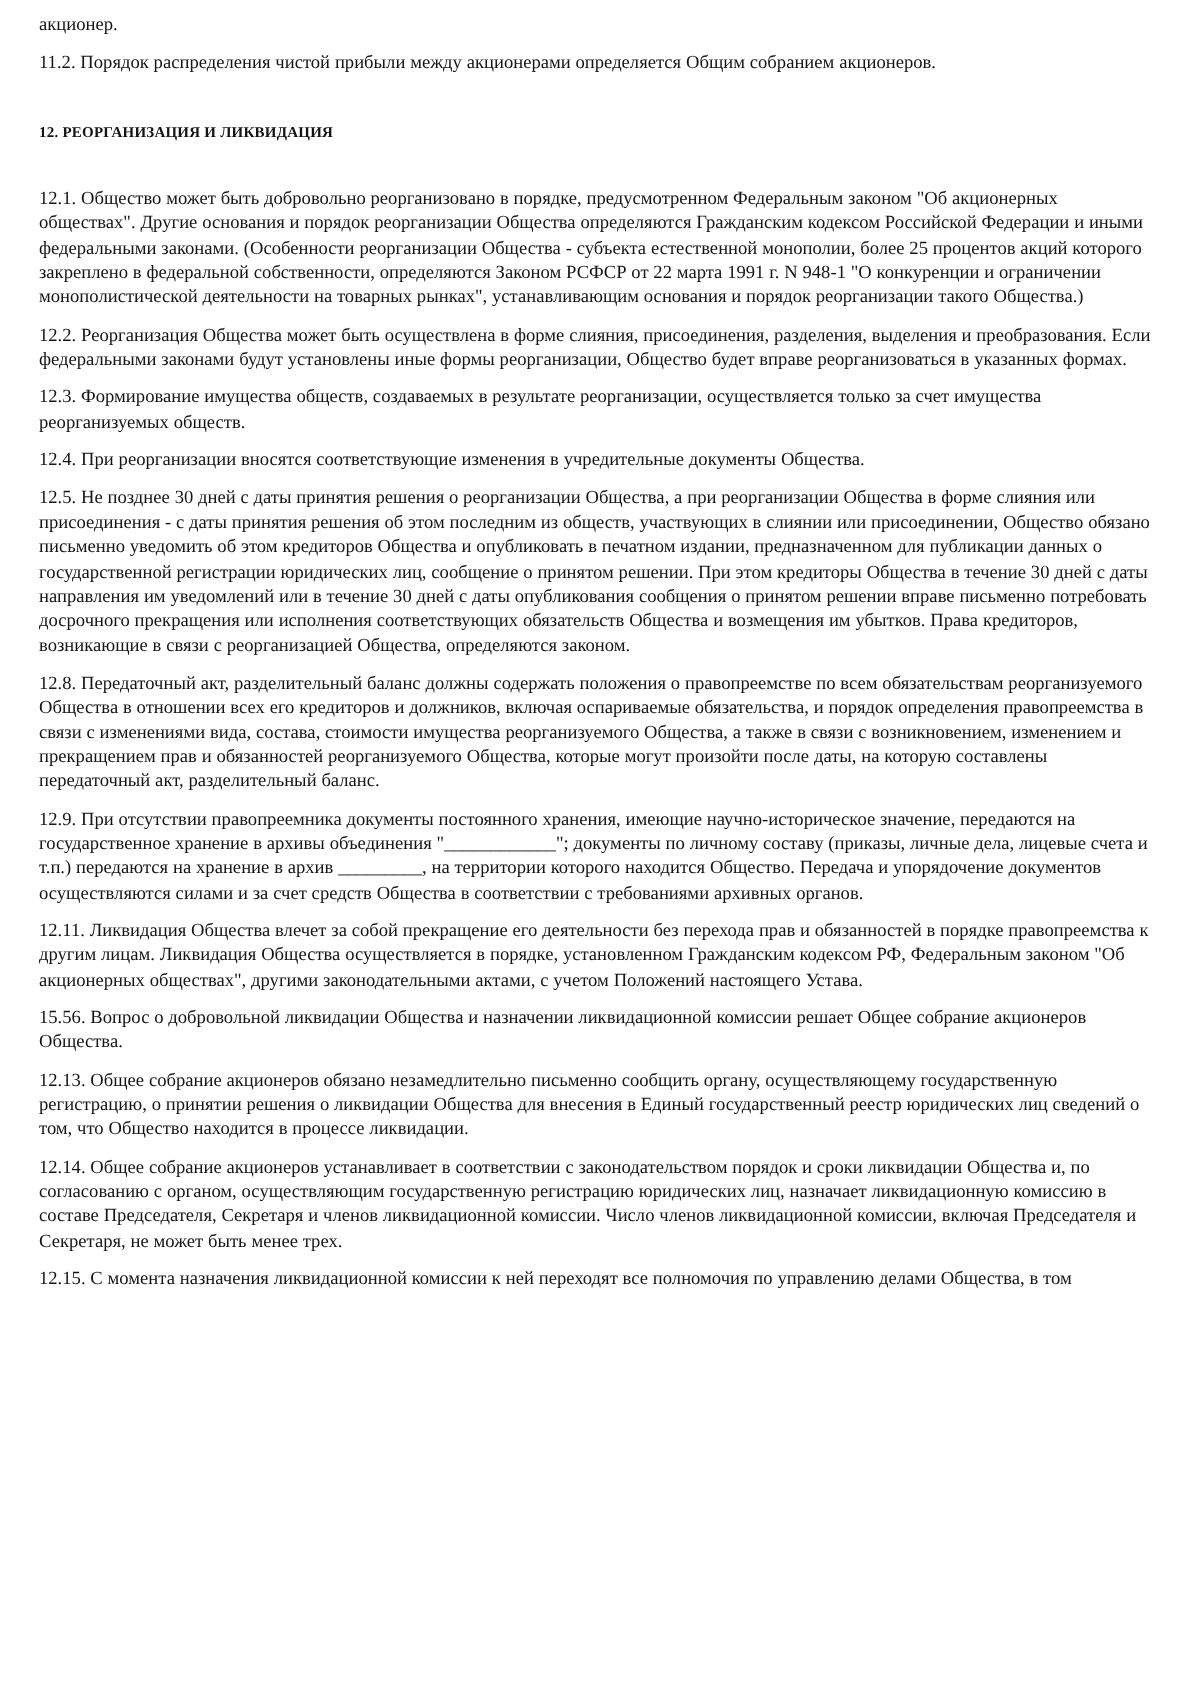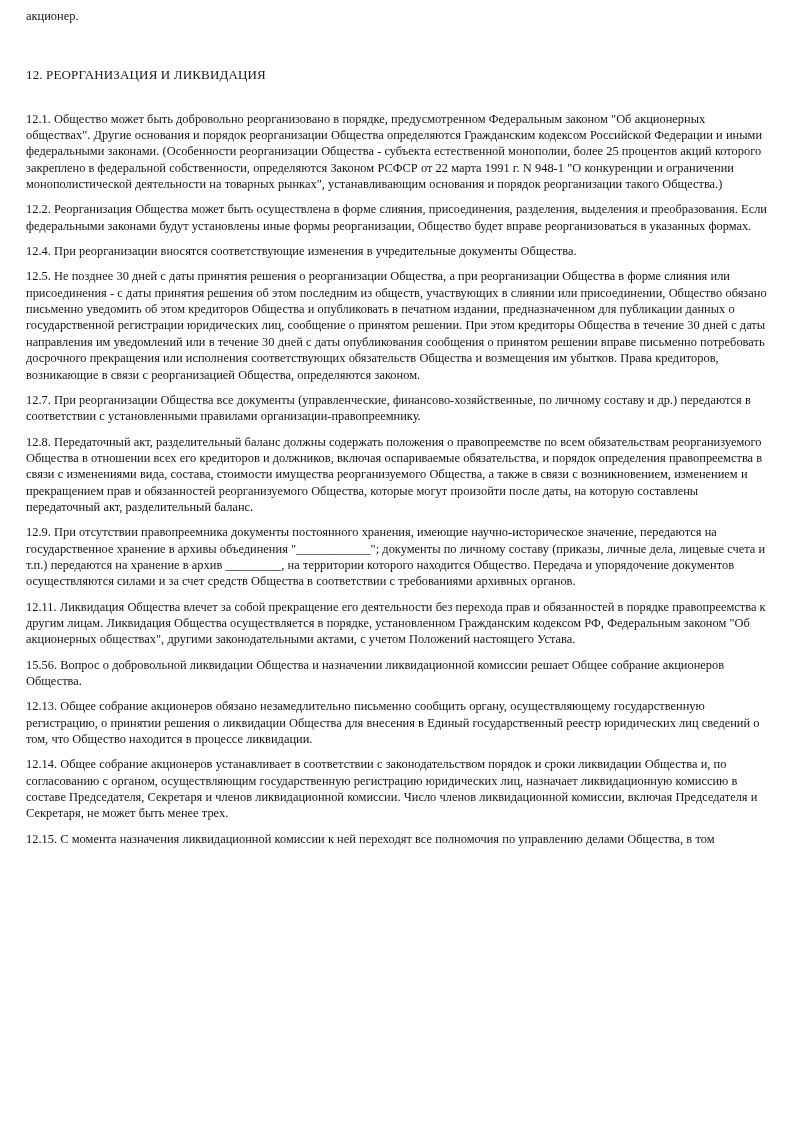--- a/index.html
+++ b/index.html
@@ -31,61 +31,62 @@
     margin: 0 0 9px 0;
     padding: 0;
     font-size: 12.4px;
     line-height: 16.35px;
     text-align: left;
     word-spacing: 0.1px;
     letter-spacing: 0.01px;
     white-space: normal;
   }
   h2.section-heading {
-    margin: 16px 0 9px 0;
+    margin: 4px 0 9px 0;
     padding: 0;
-    font-size: 13px;
+    font-size: 10px;
     line-height: 16.35px;
-    font-weight: normal;
+    font-weight: bold;
     text-transform: none;
     letter-spacing: 0.15px;
   }
   .spacer-before-heading {
     height: 18px;
   }
   .spacer-after-heading {
     height: 18px;
   }
 </style>
 </head>
 <body>
 
 <div class="page">
   <div class="doc-body">
 
     <p class="para">акционер.</p>
 
+    <p class="para">11.2. Порядок распределения чистой прибыли между акционерами определяется Общим собранием акционеров.</p>
 
     <div class="spacer-before-heading"></div>
 
     <h2 class="section-heading">12. РЕОРГАНИЗАЦИЯ И ЛИКВИДАЦИЯ</h2>
 
     <div class="spacer-after-heading"></div>
 
     <p class="para">12.1. Общество может быть добровольно реорганизовано в порядке, предусмотренном Федеральным законом "Об акционерных обществах". Другие основания и порядок реорганизации Общества определяются Гражданским кодексом Российской Федерации и иными федеральными законами. (Особенности реорганизации Общества - субъекта естественной монополии, более 25 процентов акций которого закреплено в федеральной собственности, определяются Законом РСФСР от 22 марта 1991 г. N 948-1 "О конкуренции и ограничении монополистической деятельности на товарных рынках", устанавливающим основания и порядок реорганизации такого Общества.)</p>
 
     <p class="para">12.2. Реорганизация Общества может быть осуществлена в форме слияния, присоединения, разделения, выделения и преобразования. Если федеральными законами будут установлены иные формы реорганизации, Общество будет вправе реорганизоваться в указанных формах.</p>
 
+    <p class="para">12.3. Формирование имущества обществ, создаваемых в результате реорганизации, осуществляется только за счет имущества реорганизуемых обществ.</p>
 
     <p class="para">12.4. При реорганизации вносятся соответствующие изменения в учредительные документы Общества.</p>
 
     <p class="para">12.5. Не позднее 30 дней с даты принятия решения о реорганизации Общества, а при реорганизации Общества в форме слияния или присоединения - с даты принятия решения об этом последним из обществ, участвующих в слиянии или присоединении, Общество обязано письменно уведомить об этом кредиторов Общества и опубликовать в печатном издании, предназначенном для публикации данных о государственной регистрации юридических лиц, сообщение о принятом решении. При этом кредиторы Общества в течение 30 дней с даты направления им уведомлений или в течение 30 дней с даты опубликования сообщения о принятом решении вправе письменно потребовать досрочного прекращения или исполнения соответствующих обязательств Общества и возмещения им убытков. Права кредиторов, возникающие в связи с реорганизацией Общества, определяются законом.</p>
 
 
-    <p class="para">12.7. При реорганизации Общества все документы (управленческие, финансово-хозяйственные, по личному составу и др.) передаются в соответствии с установленными правилами организации-правопреемнику.</p>
 
     <p class="para">12.8. Передаточный акт, разделительный баланс должны содержать положения о правопреемстве по всем обязательствам реорганизуемого Общества в отношении всех его кредиторов и должников, включая оспариваемые обязательства, и порядок определения правопреемства в связи с изменениями вида, состава, стоимости имущества реорганизуемого Общества, а также в связи с возникновением, изменением и прекращением прав и обязанностей реорганизуемого Общества, которые могут произойти после даты, на которую составлены передаточный акт, разделительный баланс.</p>
 
     <p class="para">12.9. При отсутствии правопреемника документы постоянного хранения, имеющие научно-историческое значение, передаются на государственное хранение в архивы объединения "____________"; документы по личному составу (приказы, личные дела, лицевые счета и т.п.) передаются на хранение в архив _________, на территории которого находится Общество. Передача и упорядочение документов осуществляются силами и за счет средств Общества в соответствии с требованиями архивных органов.</p>
 
 
     <p class="para">12.11. Ликвидация Общества влечет за собой прекращение его деятельности без перехода прав и обязанностей в порядке правопреемства к другим лицам. Ликвидация Общества осуществляется в порядке, установленном Гражданским кодексом РФ, Федеральным законом "Об акционерных обществах", другими законодательными актами, с учетом Положений настоящего Устава.</p>
 
     <p class="para">15.56. Вопрос о добровольной ликвидации Общества и назначении ликвидационной комиссии решает Общее собрание акционеров Общества.</p>
 

